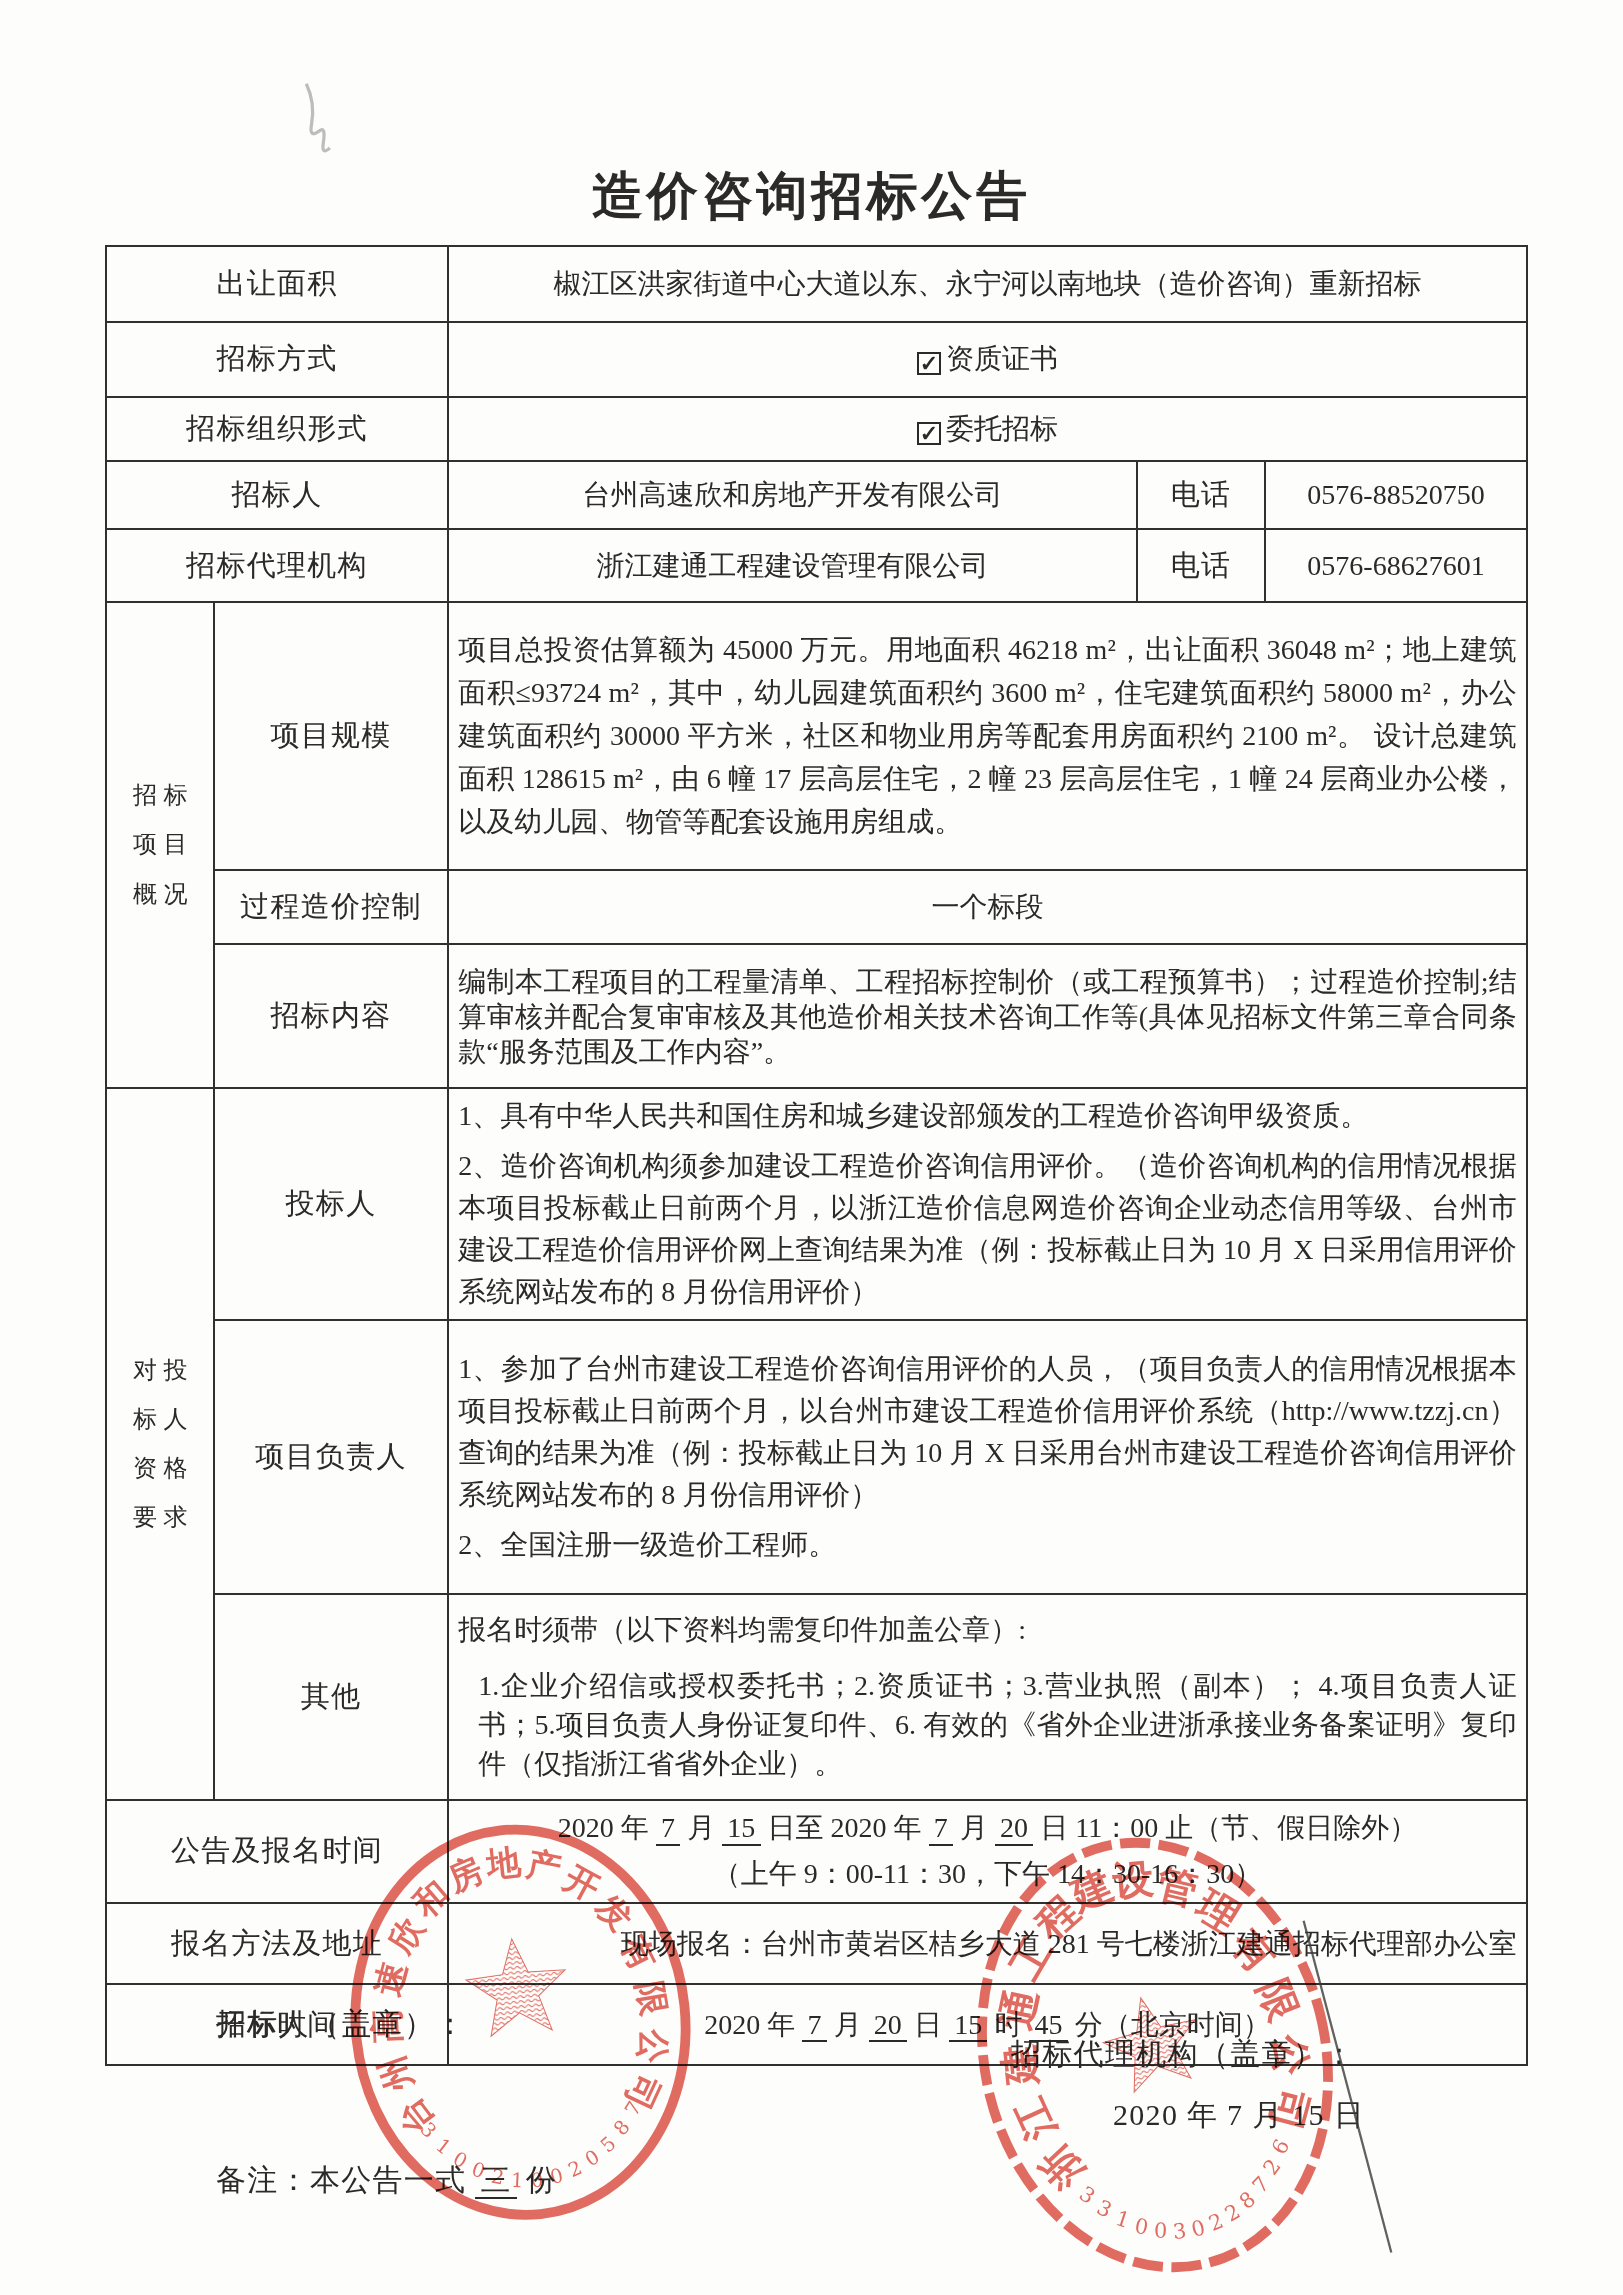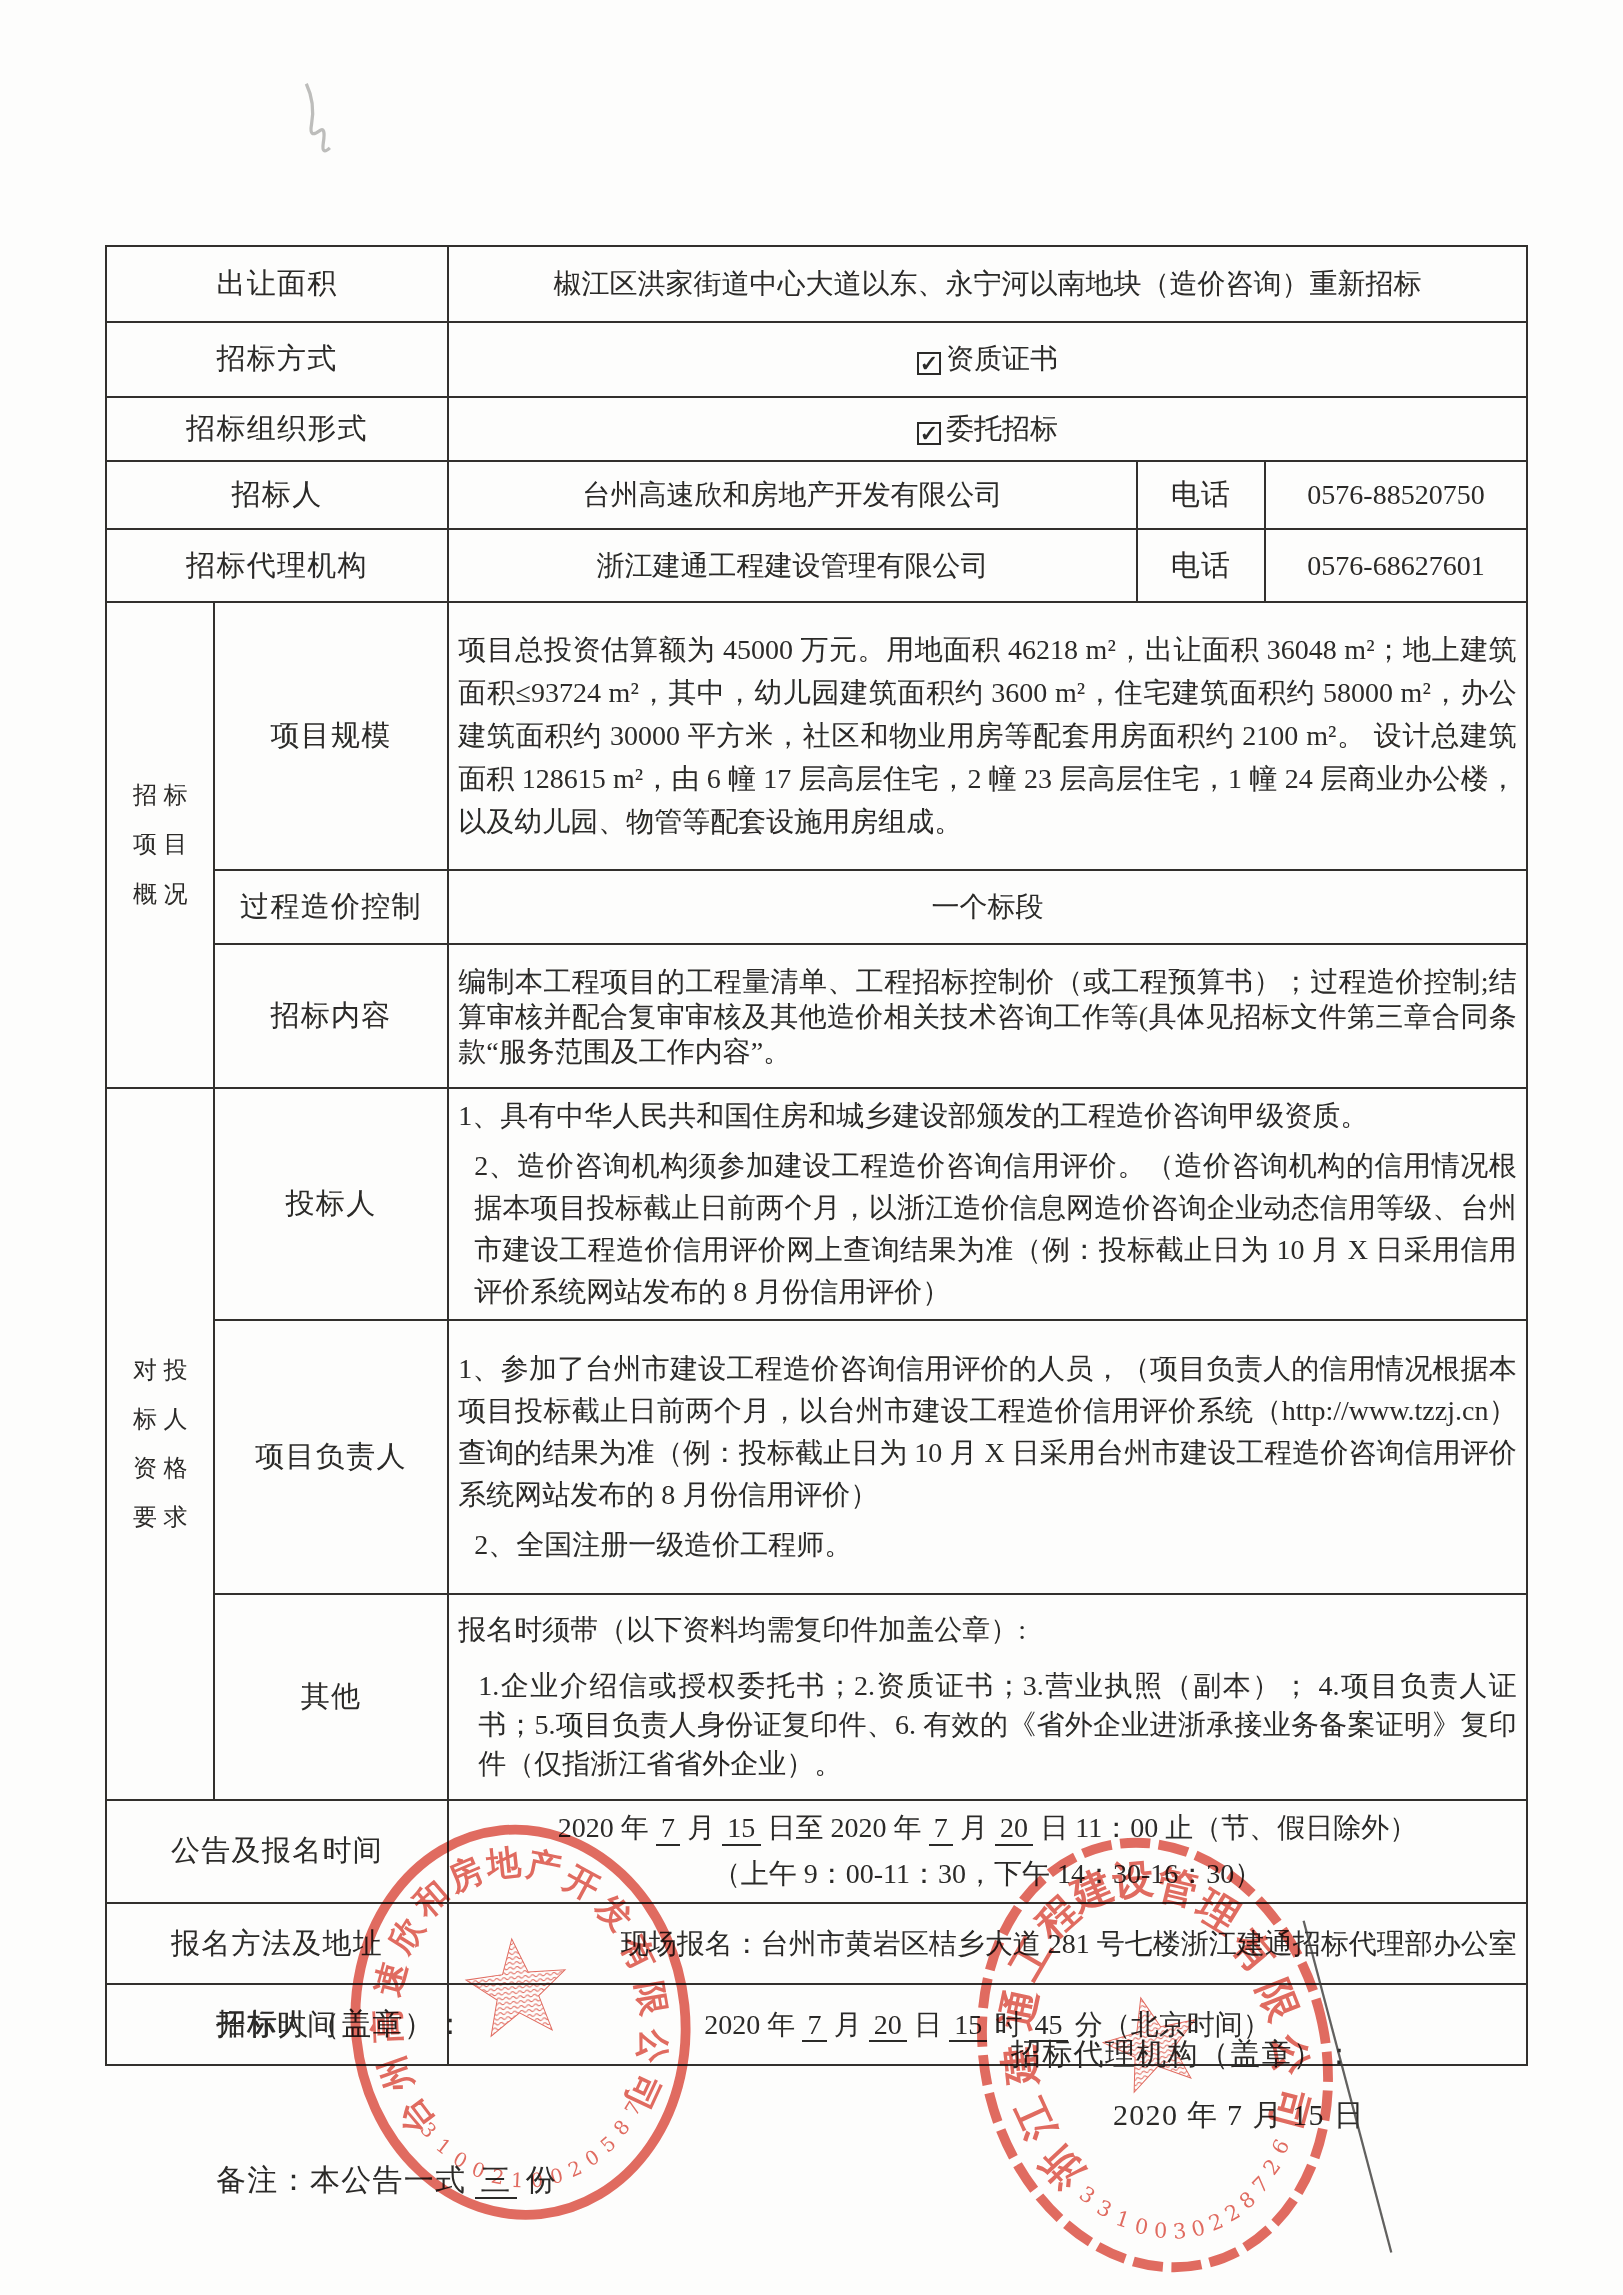--- a/index.html
+++ b/index.html
@@ -14,35 +14,36 @@
   td.grp{text-align:center;padding:0;}
   .vert{width:68px;margin:0 auto;line-height:2.05;letter-spacing:6.5px;font-size:24px;
         word-break:break-all;text-align:right;}
   td.val{text-align:right;}
   td.center{text-align:center;}
   td.just{text-align:justify;text-justify:inter-ideograph;}
   .p0{margin:0;line-height:42px;}
   .lh66{line-height:43px;}
   .lh53{line-height:35px;}
   .lh60{line-height:39px;margin-left:20px;}
-  .mt{margin-top:7.9px;margin-left:16px;}
+  .mt{margin-top:7.9px;}
   .intro{margin:0 0 18.3px 0;line-height:37px;}
   .cb{display:inline-block;width:19.6px;height:19.6px;border:2px solid #2b2a28;line-height:19.6px;
       text-align:center;font-size:22px;vertical-align:-2.6px;margin-right:5.2px;font-weight:bold;}
   .timeline{line-height:46px;}
   .useg{border-bottom:2px solid #2b2a28;padding:0 5.2px 0.7px 5.2px;}
   .footer-item{position:absolute;font-size:30px;color:#2b2a28;letter-spacing:1.3px;white-space:nowrap;}
   .stamp{position:absolute;mix-blend-mode:multiply;opacity:.84;pointer-events:none;}
   .overlay{position:absolute;left:0;top:0;width:1623px;height:2295px;pointer-events:none;}
 </style>
 </head>
 <body>
 
 <div class="page">
 
+  <h1 class="title">造价咨询招标公告</h1>
 
   <table class="doc">
     <colgroup>
       <col style="width:108px">
         <col style="width:234px">
         <col style="width:689px">
       <col style="width:128px">
         <col style="width:262px">
     </colgroup>
 

